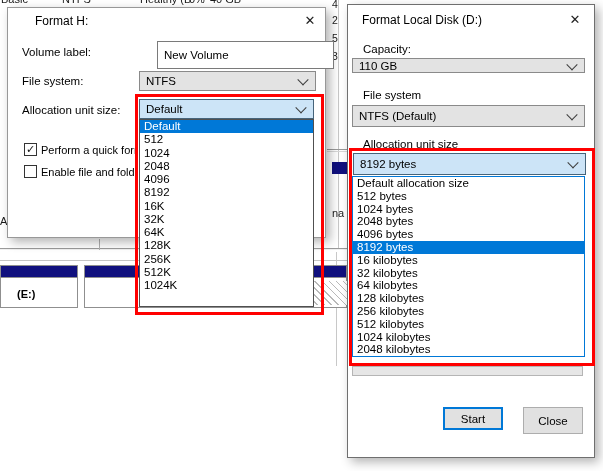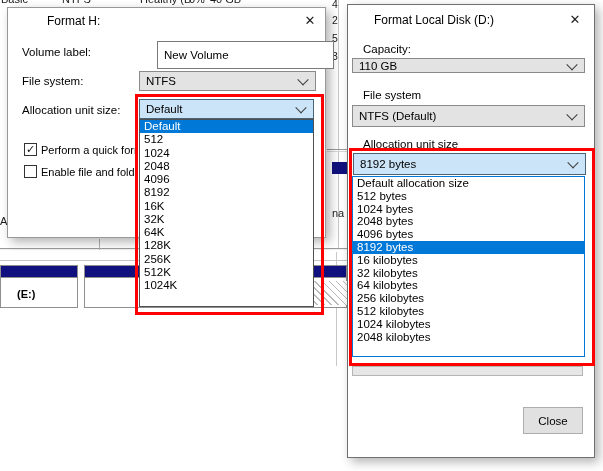--- a/index.html
+++ b/index.html
@@ -14,21 +14,21 @@
   .navy{position:absolute;background:#10107e;}
   .volbox{position:absolute;border:1px solid #8f8f8f;background:#fff;box-sizing:border-box;}
   .volhdr{position:absolute;left:0;top:0;right:0;height:11px;background:#10107e;border-bottom:1px solid #8f8f8f;}
   .vollabel{position:absolute;font-size:11px;font-weight:bold;color:#000;}
   .hatch{position:absolute;background:repeating-linear-gradient(45deg,#ffffff 0px,#ffffff 4px,#b9b9b9 4px,#b9b9b9 5px);}
   .fragA{position:absolute;left:0;top:215px;width:7px;height:14px;overflow:hidden;font-size:11px;color:#1a1a1a;}
   .fragNA{position:absolute;left:332px;top:207px;font-size:11px;color:#1a1a1a;}
   
   .dlg{position:absolute;background:#fff;box-sizing:border-box;border:1px solid #989898;
        box-shadow:4px 4px 10px rgba(0,0,0,0.30);}
-  .dlg-title{position:absolute;font-size:12px;color:#000;white-space:nowrap;margin-left:12px;}
+  .dlg-title{position:absolute;font-size:12px;color:#000;white-space:nowrap;}
   .xbtn{position:absolute;font-size:13px;color:#222;width:18px;height:18px;text-align:center;line-height:18px;cursor:default;}
   .lbl{position:absolute;font-size:11.5px;white-space:nowrap;}
   .textbox{position:absolute;box-sizing:border-box;background:#fff;border:1px solid #7a7a7a;
            font-size:11.5px;padding-left:6px;display:flex;align-items:center;}
   .combo{position:absolute;box-sizing:border-box;background:#e3e3e3;border:1px solid #8a8a8a;
          font-size:11.5px;padding-left:6px;display:flex;align-items:center;}
   .combo.focused{background:#cce4f7;border-color:#46647a;}
   .chev{position:absolute;right:8px;top:50%;width:7px;height:7px;
         border-left:1.4px solid #3c3c3c;border-bottom:1.4px solid #3c3c3c;
         transform:translateY(-65%) rotate(-45deg);}
@@ -153,35 +153,39 @@
     </div>
 
     <div class="lbl" style="left:15px;top:133px">Allocation unit size</div>
     <div class="combo focused" style="left:5px;top:148px;width:233px;height:22px">
       <span>8192 bytes</span>
       <span class="chev"></span>
     </div>
 
     <div class="progress" style="left:4px;top:361px;width:231px;height:10px"></div>
 
+    <div class="btn focused" style="left:95px;top:402px;width:60px;height:23px">
+      <span>Start</span>
+    </div>
     <div class="btn" style="left:175px;top:402px;width:60px;height:27px">
       <span>Close</span>
     </div>
   </div>
 
   <div class="dlist list-right" style="left:352px;top:176px;width:233px;height:181px">
       <div class="ditem">Default allocation size</div>
       <div class="ditem">512 bytes</div>
       <div class="ditem">1024 bytes</div>
       <div class="ditem">2048 bytes</div>
       <div class="ditem">4096 bytes</div>
       <div class="ditem sel">8192 bytes</div>
       <div class="ditem">16 kilobytes</div>
       <div class="ditem">32 kilobytes</div>
       <div class="ditem">64 kilobytes</div>
+      <div class="ditem">128 kilobytes</div>
       <div class="ditem">256 kilobytes</div>
       <div class="ditem">512 kilobytes</div>
       <div class="ditem">1024 kilobytes</div>
       <div class="ditem">2048 kilobytes</div>
     </div>
 
   <div class="redbox" style="left:349px;top:148px;width:240px;height:212px"></div>
 
 </div>
 

